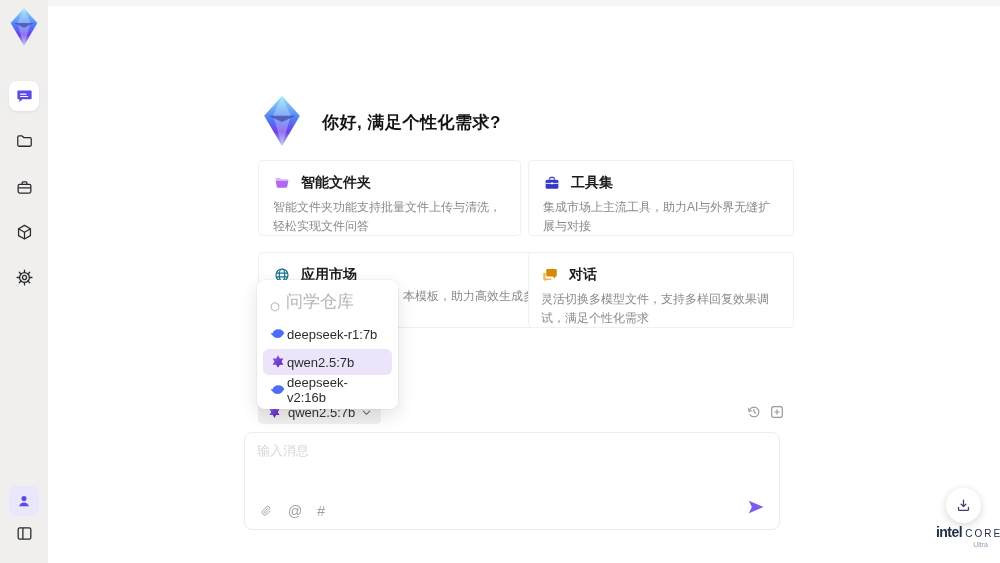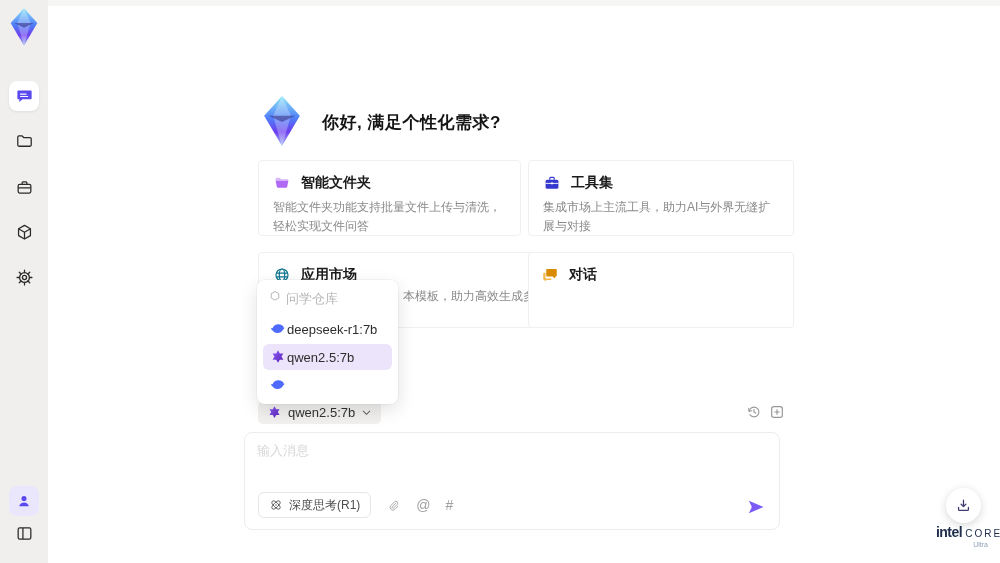--- a/index.html
+++ b/index.html
@@ -33,21 +33,21 @@
   .card-2 { left:528px; top:160px; width:266px; height:76px; }
   .card-3 { left:258px; top:252px; width:293px; height:76px; }
   .card-4 { left:528px; top:252px; width:266px; height:76px;padding-left:12px; }
   .card-head { display:flex; align-items:center; gap:10px; }
   .card-title { font-size:14px; font-weight:700; color:#1b1b1b; }
   .card-desc { margin-top:6px; font-size:12px; line-height:1.55; color:#8a8a8a; }
   .card-3 .card-desc { position:absolute; left:144px; top:34px; white-space:nowrap; margin:0; }
 
   
   .dropdown { position:absolute; left:257px; top:280px; width:141px; background:#fff; border-radius:8px; box-shadow:0 6px 18px rgba(0,0,0,.12), 0 0 0 1px rgba(0,0,0,.03); padding:6px; z-index:5; }
-  .dd-header { display:flex; align-items:flex-start; gap:5px; padding:4px 6px 6px; font-size:13px; color:#b5b5b5; }
+  .dd-header { display:flex; align-items:flex-end; gap:5px; padding:4px 6px 6px; font-size:17px; color:#b5b5b5; }
   .dd-item { display:flex; align-items:center; gap:1px; height:26px; padding:0 7px; border-radius:6px; margin-top:2px; font-size:13px; color:#2d2d2d; cursor:pointer; }
   .dd-item.selected { background:#ebe4fa; }
 
   
   .model-pill { position:absolute; left:258px; top:401px; height:23px; display:inline-flex; align-items:center; gap:6px; padding:0 9px; background:#f1f0ef; border-radius:5px; font-size:13px; color:#333; cursor:pointer; }
   .bar-icon { position:absolute; top:404px; width:16px; height:16px; color:#999; cursor:pointer; }
   .icon-history { left:746px; }
   .icon-newchat { left:769px; }
 
   
@@ -212,20 +212,21 @@
   <div class="card card-4">
     <div class="card-head">
       <span>
         <svg viewBox="0 0 24 24" width="18" height="18">
           <path d="M8 4h12c.6 0 1 .4 1 1v8c0 .6-.4 1-1 1h-1v2.6L15.4 14H8c-.6 0-1-.4-1-1V5c0-.6.4-1 1-1z" fill="#d98b00"></path>
           <path d="M4 9h2v6.5c0 .6.4 1 1 1h7v1.2c0 .6-.4 1-1 1H7.6L5 20.8v-2.1H4c-.6 0-1-.4-1-1V10c0-.6.4-1 1-1z" fill="#f3b84d"></path>
         </svg>
       </span>
       <span class="card-title">对话</span>
     </div>
+    <p class="card-desc">灵活切换多模型文件，支持多样回复效果调试，满足个性化需求</p>
   </div>
 
   <div class="dropdown">
     <div class="dd-header">
       <span>
         <svg viewBox="0 0 24 24" width="12" height="12" fill="none" stroke="#b5b5b5" stroke-width="2" stroke-linejoin="round">
           <path d="M12 3l7.5 4.3v8.6L12 20.3 4.5 15.9V7.3z"></path>
         </svg>
       </span>
       <span>问学仓库</span>
@@ -248,20 +249,21 @@
       </span>
       <span>qwen2.5:7b</span>
     </div>
 
     <div class="dd-item">
       <span>
         <svg viewBox="0 0 24 24" width="16" height="16">
           <path d="M21 10.5c-1-3.5-4.4-5.5-8.3-5.5C8 5 4.6 7.6 4 11l-2.1-1c-.3 1.8.6 3.6 2.3 4.4.9 2.2 3.4 3.6 6.6 3.6 4.5 0 8-2.4 8.9-5.8h.8c.8 0 1.1-1 .5-1.7z" fill="#4d6bfe"></path>
         </svg>
       </span>
+      <span>deepseek-v2:16b</span>
     </div>
   </div>
 
   <div class="model-pill">
     <span>
       <svg viewBox="0 0 24 24" width="15" height="15">
         <path d="M12 2l2.7 4.6H20l-2.7 4.7 2.7 4.7h-5.3L12 20.7 9.3 16H4l2.7-4.7L4 6.6h5.3z" fill="url(#qwenGrad)"></path>
       </svg>
     </span>
     <span>qwen2.5:7b</span>
@@ -283,30 +285,20 @@
     <svg viewBox="0 0 24 24" width="16" height="16" fill="none" stroke="currentColor" stroke-width="1.8" stroke-linecap="round" stroke-linejoin="round">
       <rect x="4" y="4" width="16" height="16" rx="3.2"></rect>
       <path d="M12 8.6v6.8M8.6 12h6.8"></path>
     </svg>
   </span>
 
   <div class="composer">
     <textarea placeholder="输入消息" style=""></textarea>
 
     <div class="composer-toolbar">
-      <button class="deepthink">
-        <span>
-          <svg viewBox="0 0 24 24" width="14" height="14" fill="none" stroke="#4e4e4e" stroke-width="1.5">
-            <ellipse cx="12" cy="12" rx="9" ry="3.8" transform="rotate(45 12 12)"></ellipse>
-            <ellipse cx="12" cy="12" rx="9" ry="3.8" transform="rotate(-45 12 12)"></ellipse>
-            <circle cx="12" cy="12" r="1.2" fill="#4e4e4e" stroke="none"></circle>
-          </svg>
-        </span>
-        <span>深度思考(R1)</span>
-      </button>
 
       <span class="tool-icon">
         <svg viewBox="0 0 24 24" width="15" height="15" fill="none" stroke="currentColor" stroke-width="1.7" stroke-linecap="round" stroke-linejoin="round">
           <path d="M16.5 7.5l-6.8 6.8a1.8 1.8 0 0 0 2.6 2.6l6.8-6.9a3.6 3.6 0 1 0-5.1-5.1L7.1 11.8a5.4 5.4 0 0 0 7.7 7.7l6-6.1" transform="scale(0.82) translate(2.6,2.6)"></path>
         </svg>
       </span>
       <span class="tool-glyph">@</span>
       <span class="tool-glyph">#</span>
     </div>
 

